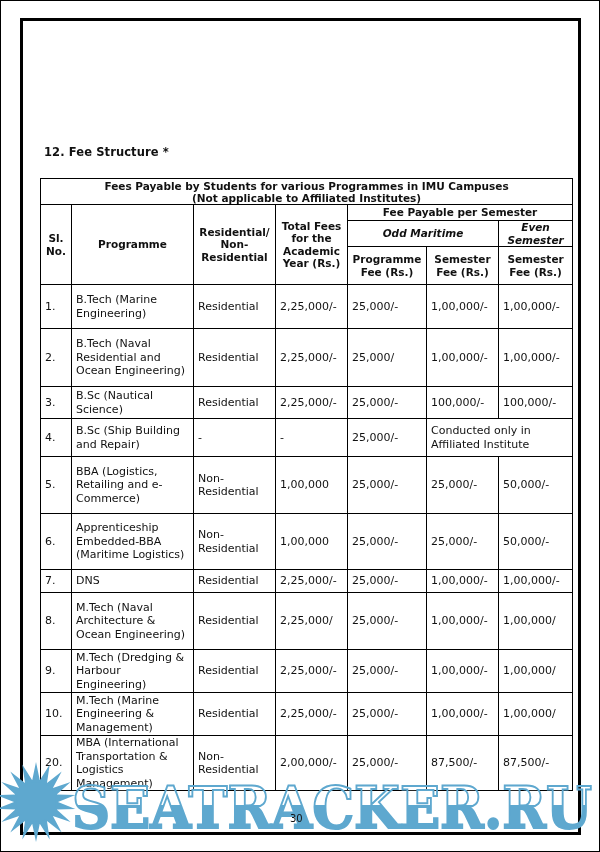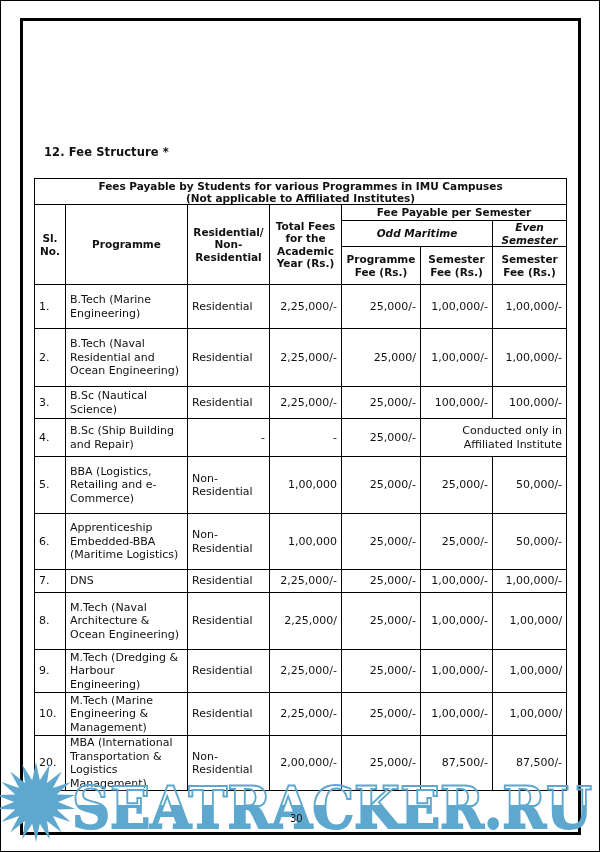--- a/index.html
+++ b/index.html
@@ -13,30 +13,30 @@
   }
   .page-frame {
     position: absolute; left: 20px; top: 18px; width: 555px; height: 811px;
     border: 3px solid #000;
   }
   .section-title {
     position: absolute; left: 44px; top: 145px;
     font-size: 11.5px; font-weight: bold; letter-spacing: 0.1px;
   }
   table.fees {
-    position: absolute; left: 34px; top: 178px;
+    position: absolute; left: 40px; top: 178px;
     width: 532px; border-collapse: collapse; table-layout: fixed;
     font-size: 11px; line-height: 13.5px;
   }
   table.fees td, table.fees th {
     border: 1px solid #000; padding: 0 4px; vertical-align: middle;
   }
   table.fees th { font-weight: bold; text-align: center; font-size: 10.5px; line-height: 12.5px; }
   table.fees th.ital { font-style: italic; }
-  table.fees td.c { text-align: right; margin-top: 12px; }
+  table.fees td.c { text-align: left; margin-top: 12px; }
   table.fees td.l { text-align: left; }
   .caption-cell { padding: 1px 4px 0 4px !important; line-height: 12px !important; }
   .watermark {
     position: absolute; left: 0; top: 742px; width: 600px; height: 110px;
     pointer-events: none;
   }
   .page-number {
     position: absolute; left: 290px; top: 813px; font-size: 10px;
   }
 </style>

